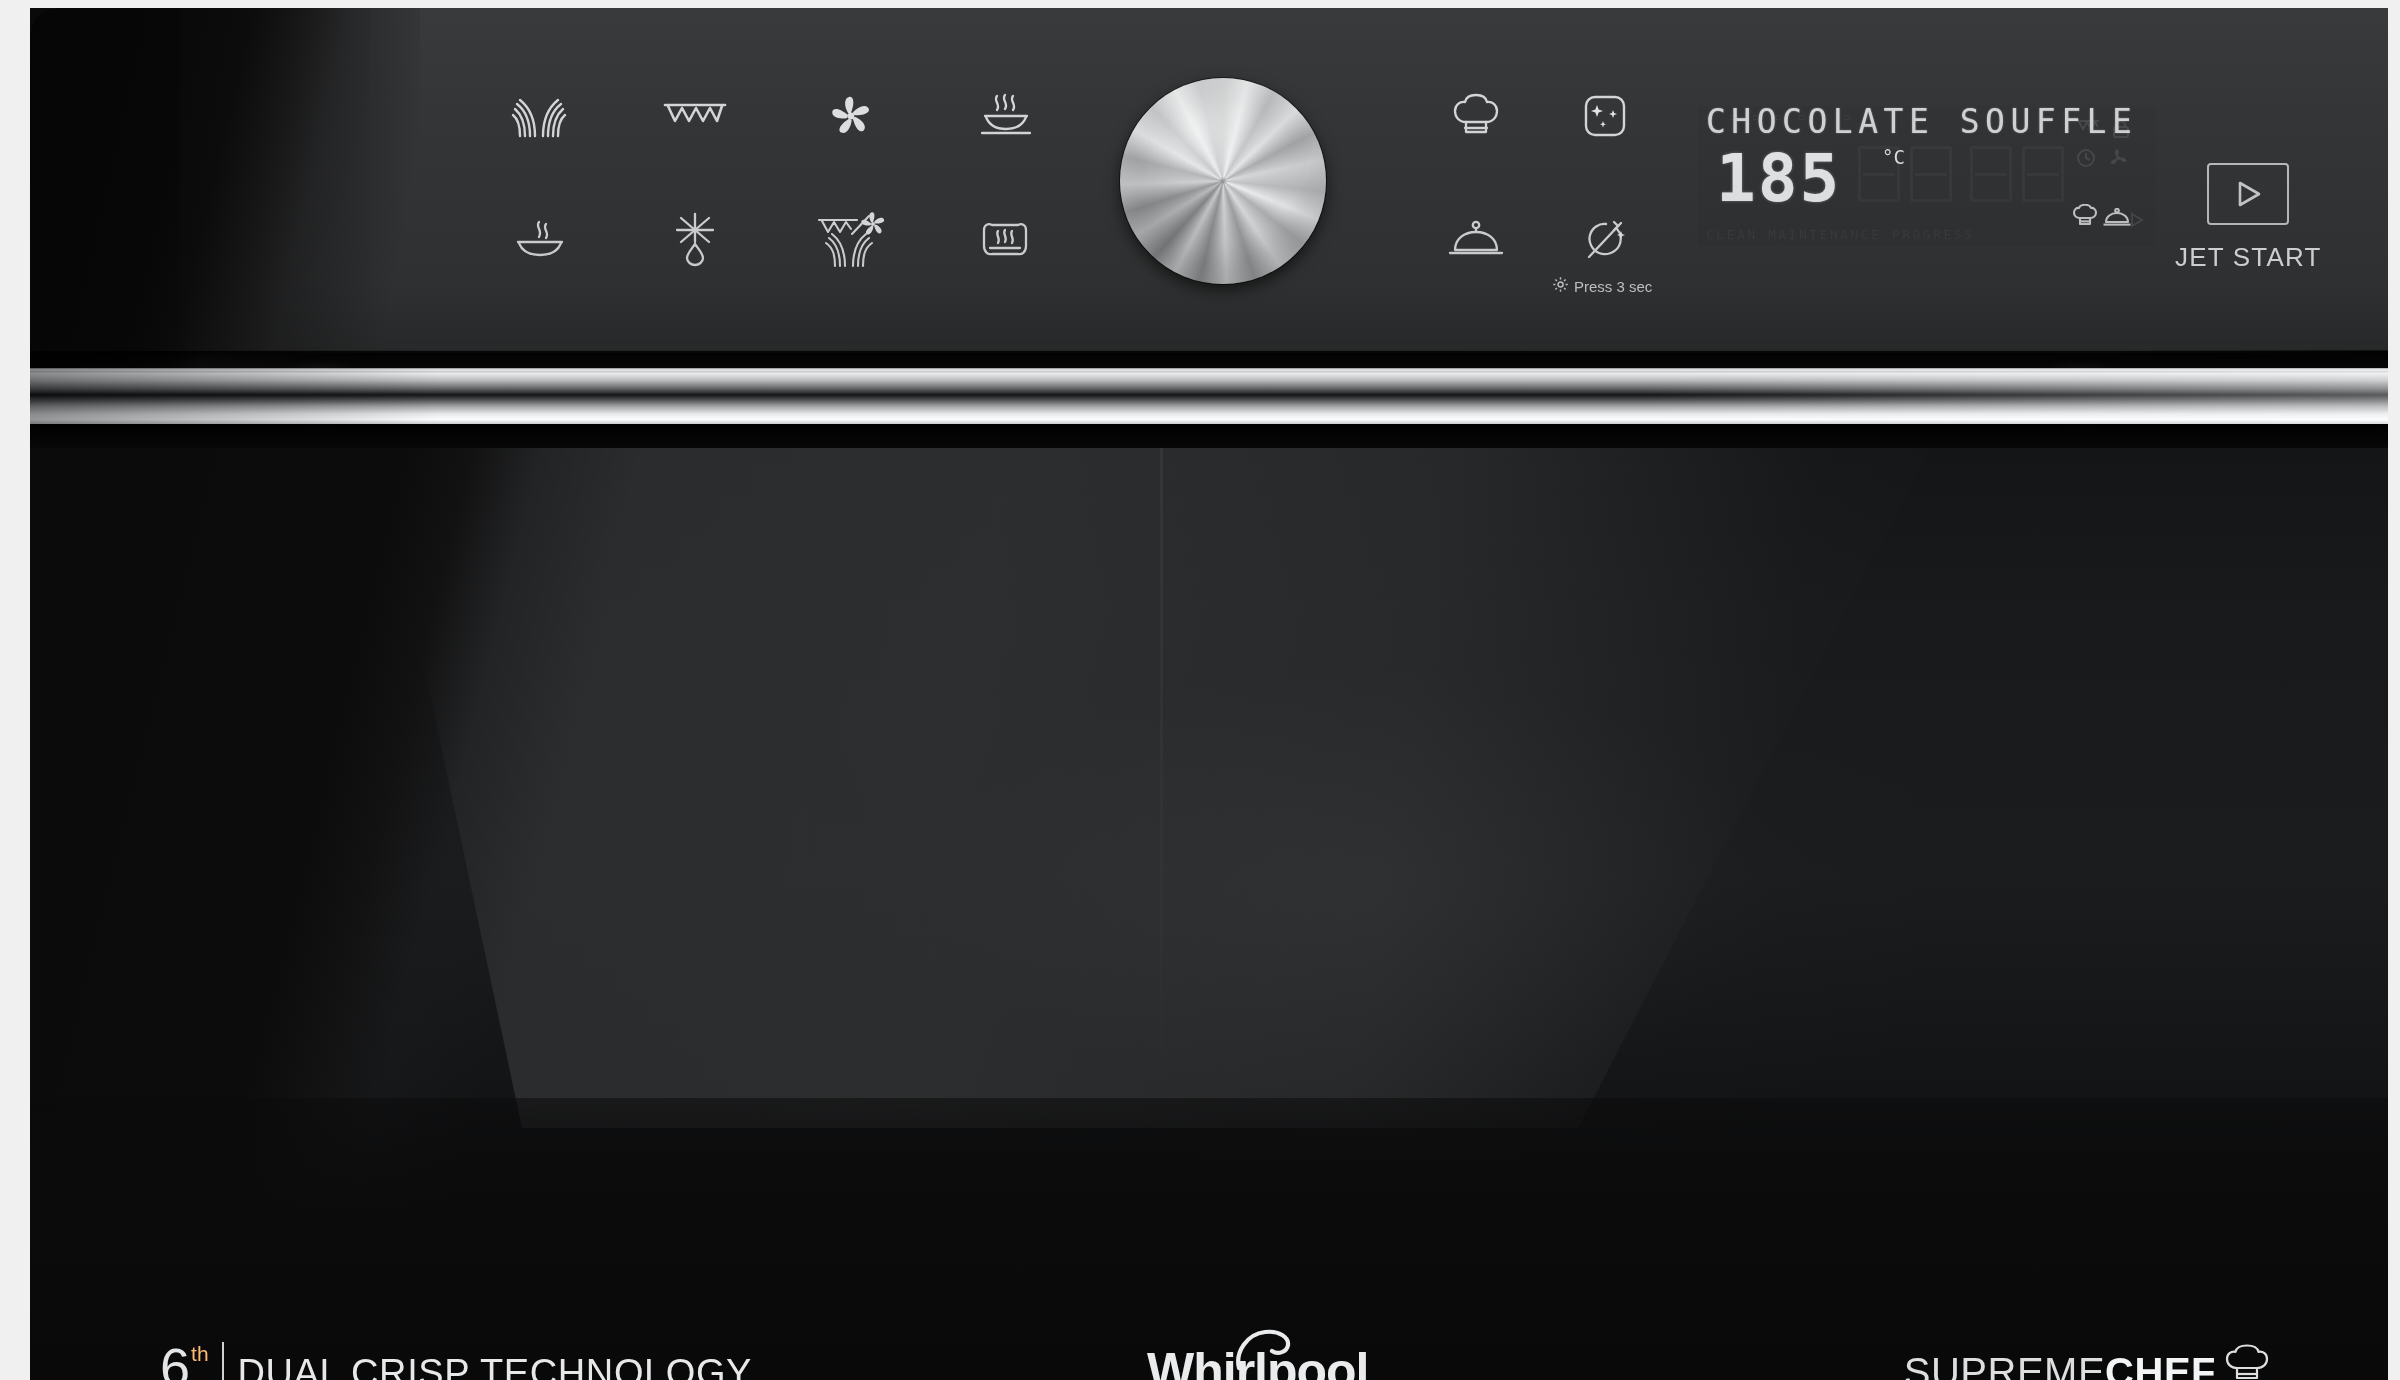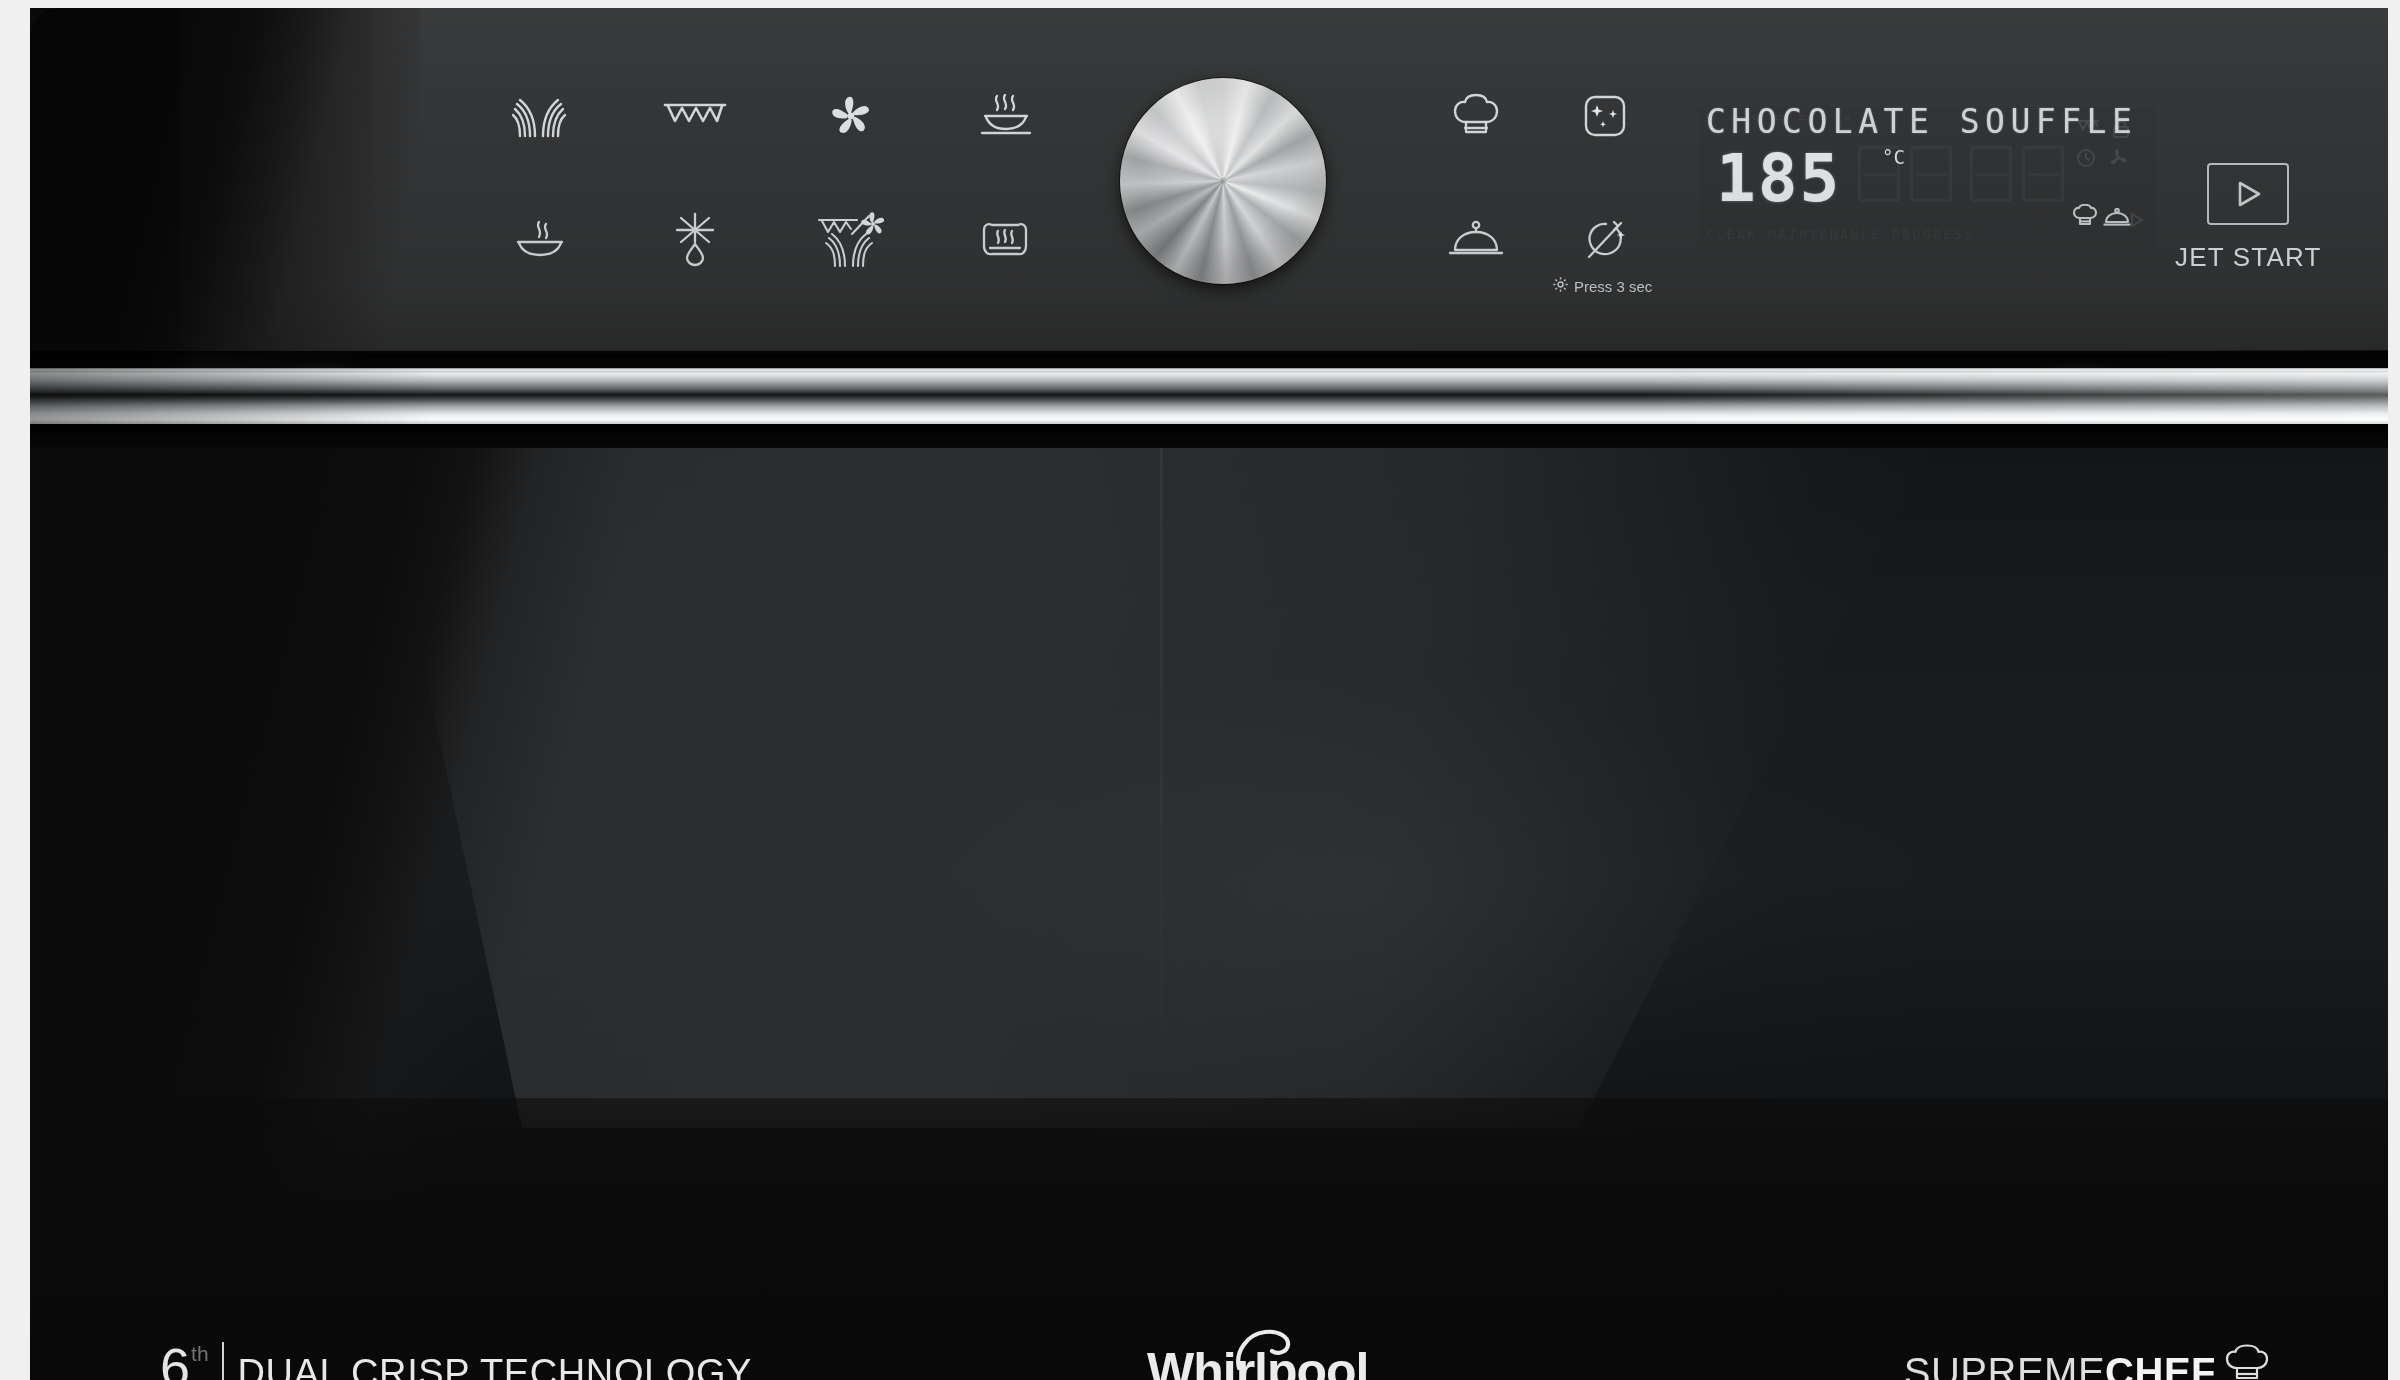--- a/index.html
+++ b/index.html
@@ -318,21 +318,21 @@
     display:flex; align-items:flex-end;
     white-space:nowrap;
   }
   #brand-dualcrisp { left:130px; top:1334px; }
   #brand-dualcrisp .six {
     font-size:54px; color:#e3e5e7; font-weight:300;
     font-family:"Liberation Sans", sans-serif;
     line-height:0.9;
   }
   #brand-dualcrisp .sup {
-    font-size:21px; color:#737373; vertical-align:super;
+    font-size:21px; color:#fdba74; vertical-align:super;
     position:relative; top:-26px; left:1px;
   }
   #brand-dualcrisp .bar {
     width:2px; height:48px; background:#cfd1d3;
     margin:0 14px 2px 14px;
   }
   #brand-dualcrisp .txt {
     font-size:38px; color:#e6e8ea; font-weight:300; letter-spacing:0.6px;
     line-height:1;
   }

